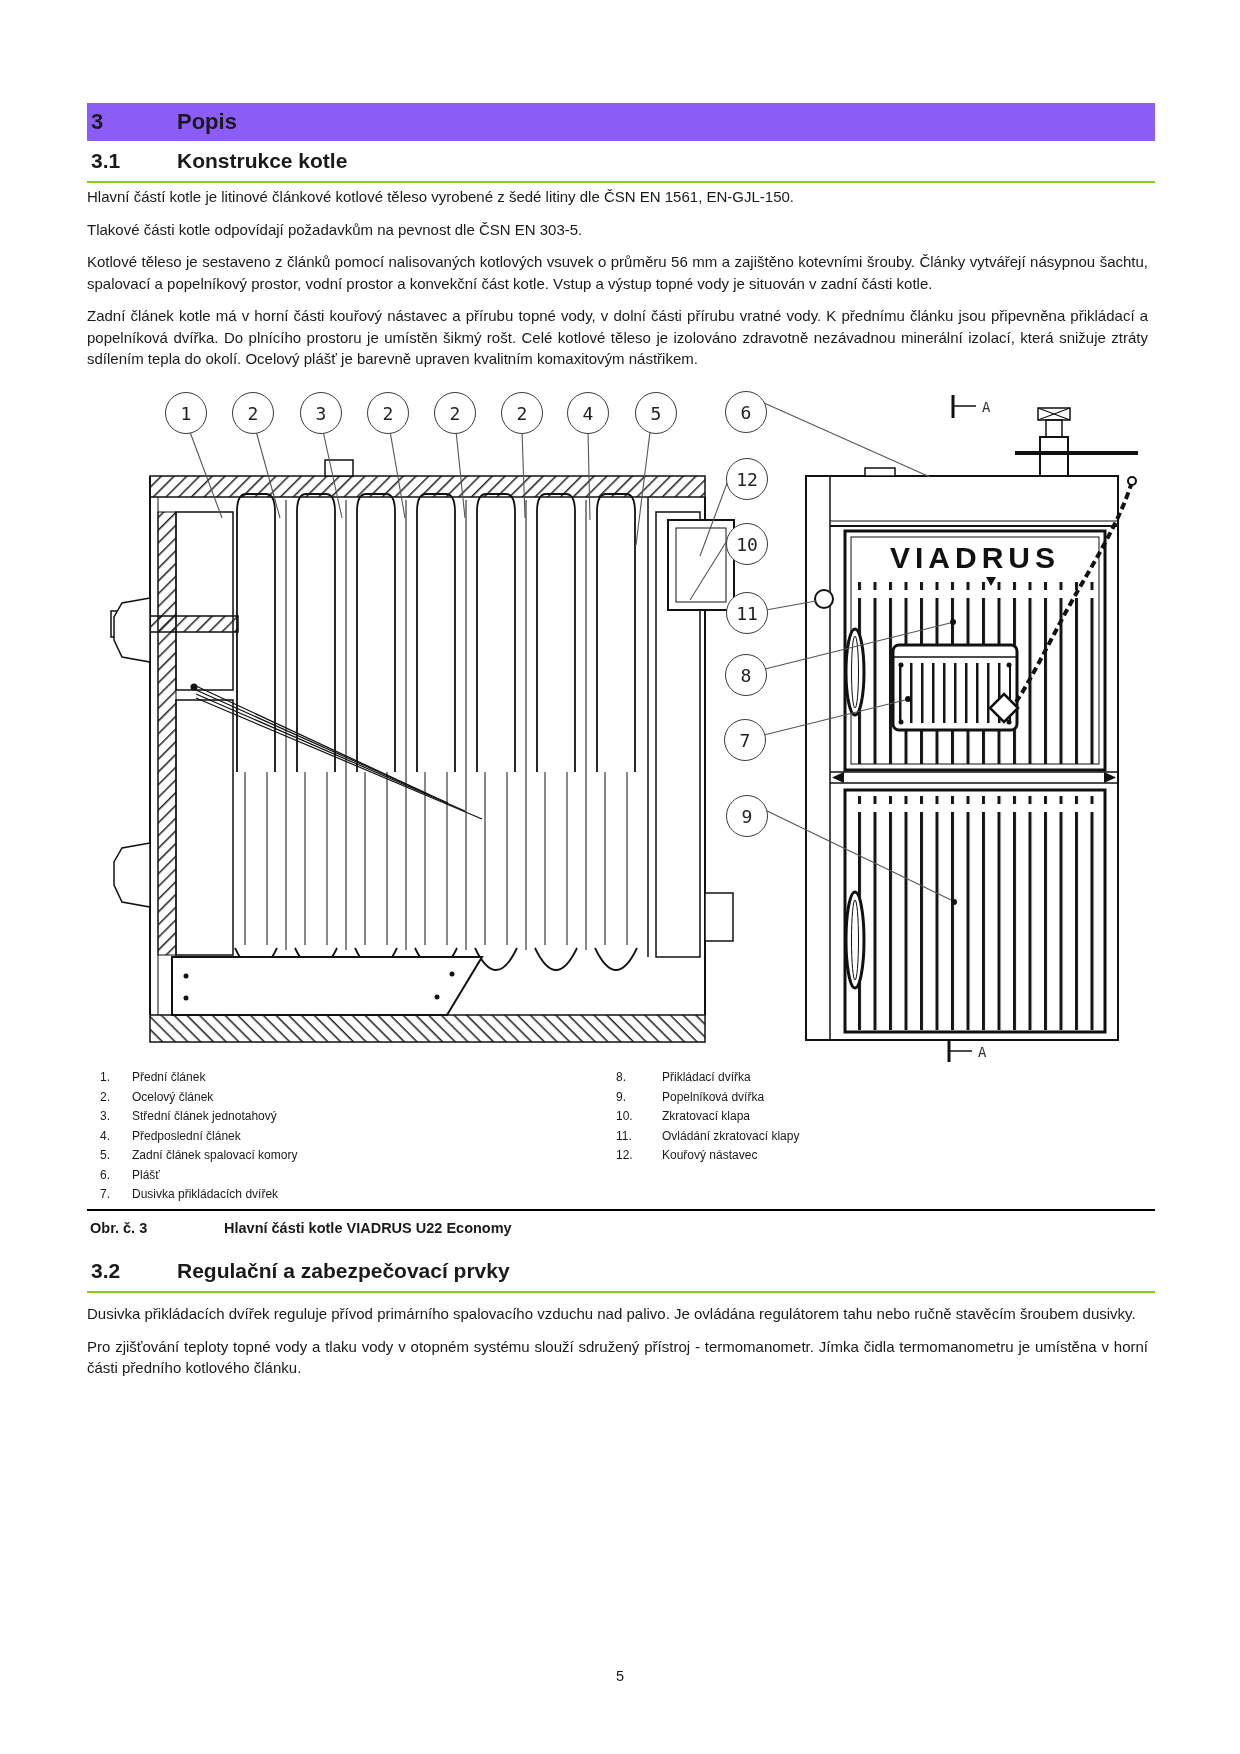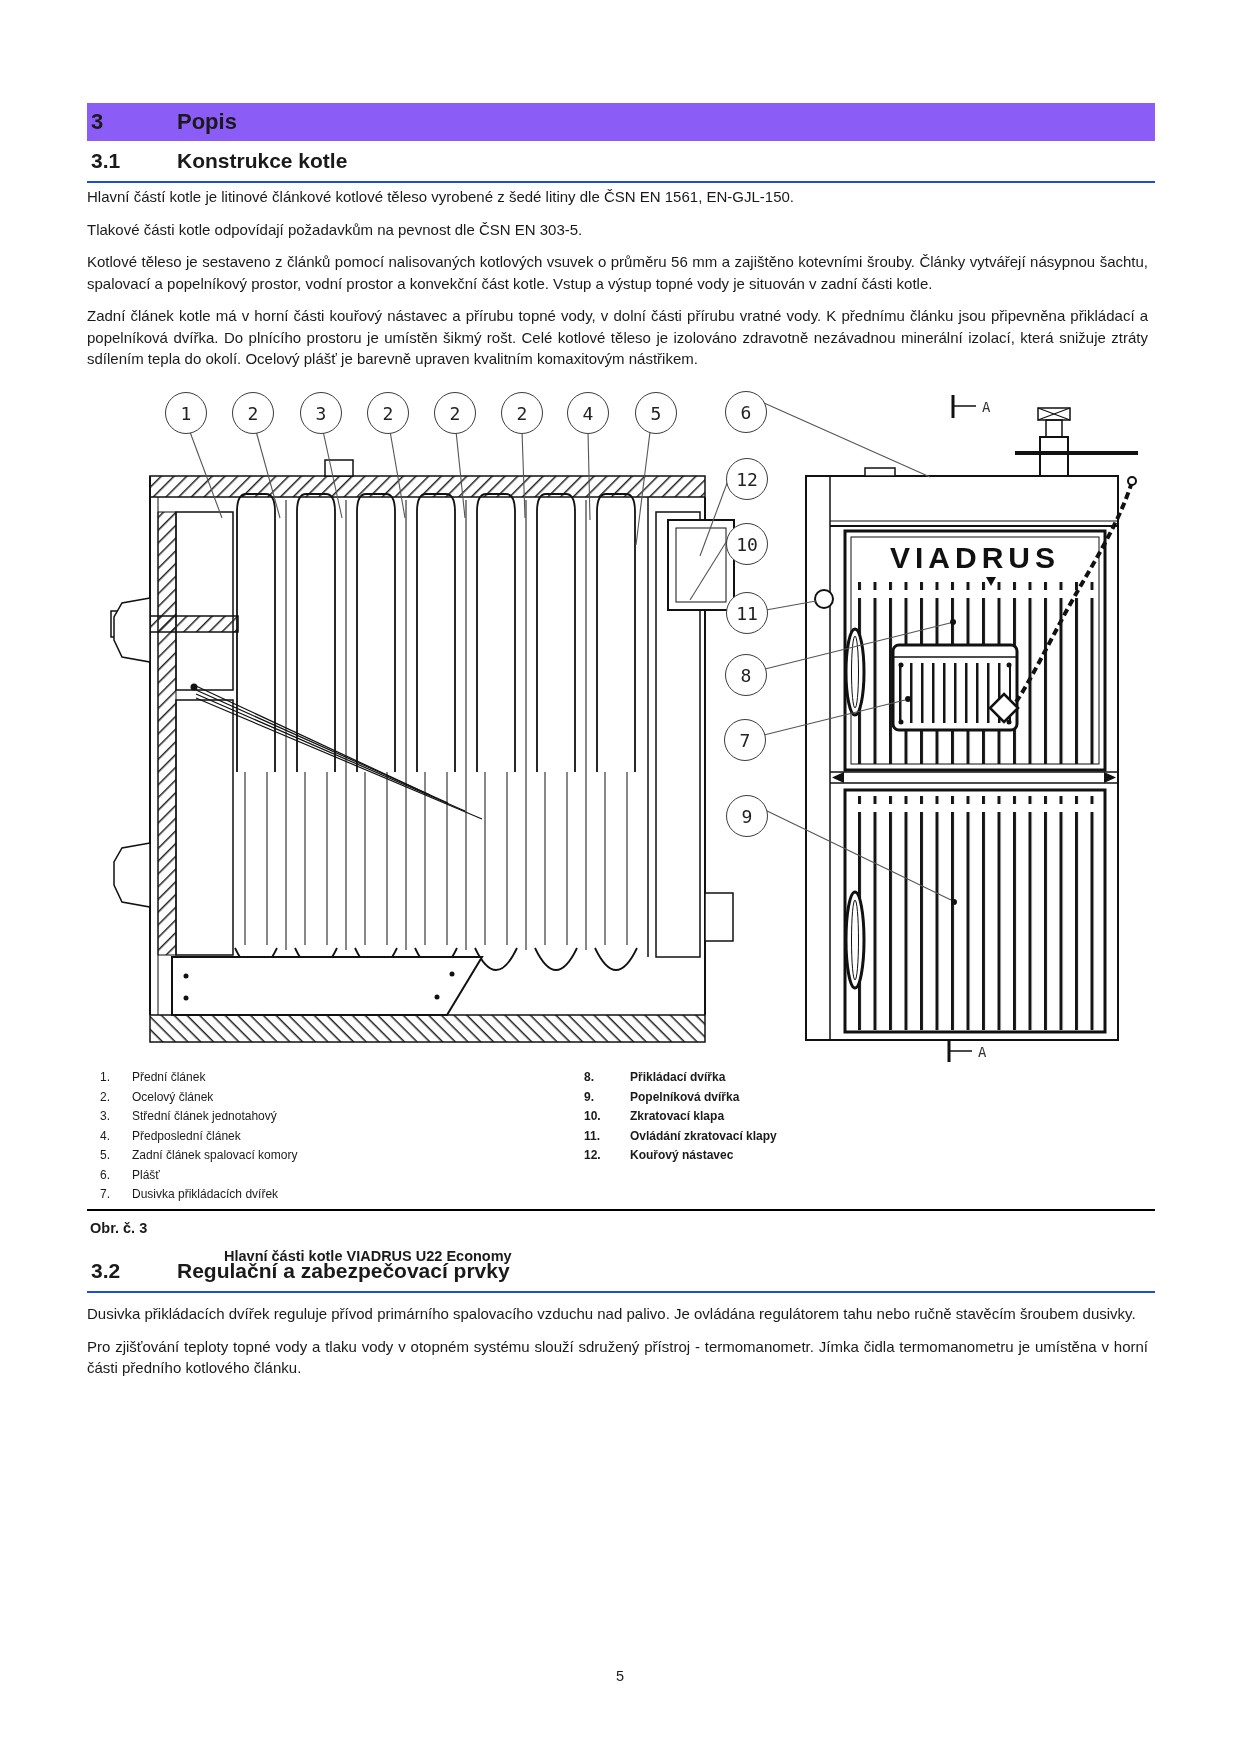--- a/index.html
+++ b/index.html
@@ -3,47 +3,47 @@
 <meta charset="utf-8">
 <style>
   html,body{margin:0;padding:0;background:#fff;}
   .page{position:relative;width:1240px;height:1754px;background:#ffffff;
         font-family:"Liberation Sans",sans-serif;color:#1a1a1a;overflow:hidden;}
   
   .h1bar{position:absolute;left:87px;top:103px;width:1068px;height:38px;
          background:#8b5cf6;font-weight:bold;font-size:22px;line-height:38px;}
   .h-num{display:inline-block;width:90px;padding-left:4px;box-sizing:border-box;}
   .h2{position:absolute;left:87px;width:1068px;font-weight:bold;font-size:21px;
-      line-height:26px;border-bottom:2px solid #1d4ed8;padding-bottom:7px;}
+      line-height:26px;border-bottom:2px solid #84cc16;padding-bottom:7px;}
   .h2-31{top:148px;}
   .h2-32{top:1258px;}
   
   .paras{position:absolute;left:87px;width:1068px;font-size:15px;line-height:21.5px;
          text-align:justify;}
   .paras p{margin:0 7px 11px 0;}
   .paras-31{top:186px;}
   .paras-32{top:1303px;}
   
   .fig-svg{position:absolute;left:0;top:380px;}
   .callout{position:absolute;width:40px;height:40px;border:1.5px solid #3c3c3c;
            border-radius:50%;background:#fff;display:flex;align-items:center;
            justify-content:center;font-family:"DejaVu Sans Mono",monospace;
            font-size:18px;color:#222;z-index:3;}
   
   .legend-col{position:absolute;top:1068px;font-size:12px;line-height:19.5px;}
   .legend-col.left{left:87px;}
-  .legend-col.right{left:584px;font-weight:bold;}
+  .legend-col.right{left:616px;}
   .lrow{white-space:nowrap;}
   .lnum{display:inline-block;width:45px;padding-left:13px;box-sizing:border-box;}
   .legend-col.right .lnum{width:46px;padding-left:0;}
   .divider{position:absolute;left:87px;top:1209px;width:1068px;height:2px;background:#000;}
   .caption{position:absolute;left:87px;top:1217px;width:1068px;font-size:14.5px;
            font-weight:bold;line-height:22px;}
   .cap-label{position:absolute;left:3px;}
-  .cap-text{position:absolute;left:137px;margin-top:28px;}
+  .cap-text{position:absolute;left:137px;}
   .page-num{position:absolute;left:0;top:1668px;width:1240px;text-align:center;
             font-size:14.5px;}
 </style>
 </head>
 <body>
 
 <div class="page">
 
   <div class="h1bar">
     <span class="h-num">3</span><span class="h-title">Popis</span>

